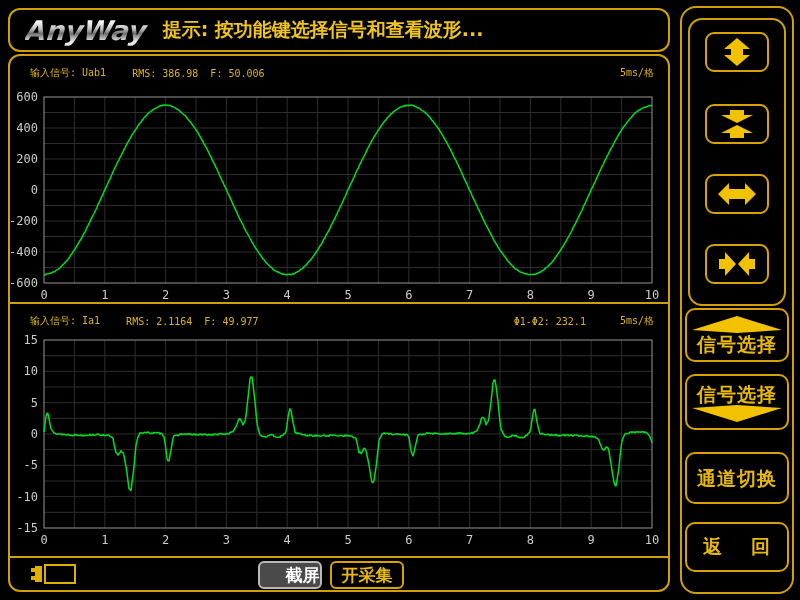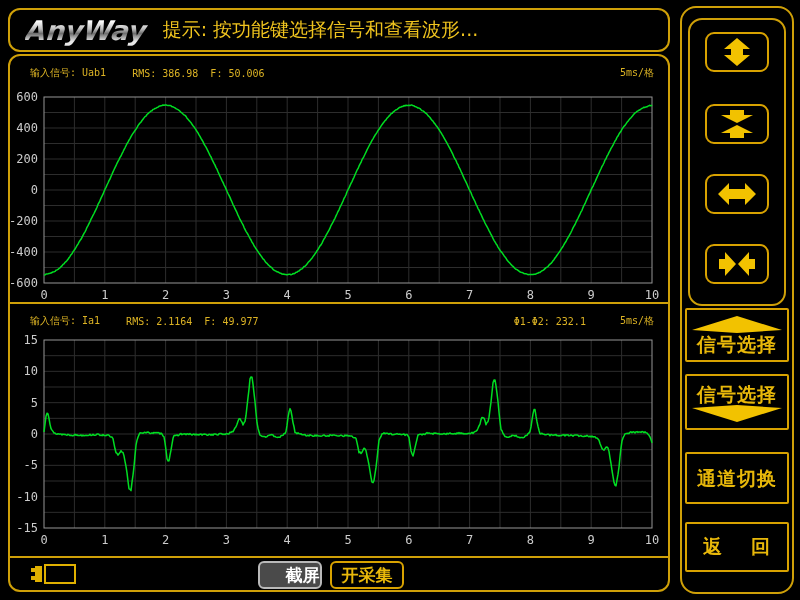--- a/index.html
+++ b/index.html
@@ -6,21 +6,21 @@
   #screen{position:relative;width:800px;height:600px;background:#000;overflow:hidden;
           font-family:"DejaVu Sans",sans-serif;}
   .gold-border{border:2px solid #cfa008;border-radius:12px;background:#000;box-sizing:border-box;}
 
   
   #topbar{position:absolute;left:8px;top:8px;width:662px;height:44px;display:flex;align-items:center;padding-left:16px;}
   #logo{font-style:italic;font-weight:bold;font-size:27px;letter-spacing:0px;
         background:linear-gradient(180deg,#ffffff 20%,#bdbdbd 45%,#6e6e6e 60%,#e8e8e8 85%);
         -webkit-background-clip:text;background-clip:text;color:transparent;
         transform:skewX(-6deg);padding-right:4px;}
-  #hint{color:#f0c41e;font-size:19px;font-weight:normal;margin-left:12px;white-space:nowrap;}
+  #hint{color:#f0c41e;font-size:19px;font-weight:bold;margin-left:12px;white-space:nowrap;}
 
   
   #mainpanel{position:absolute;left:8px;top:54px;width:662px;height:538px;}
   .chart-header{position:absolute;left:0;width:100%;height:22px;display:flex;align-items:center;
                 padding:0 14px 0 20px;box-sizing:border-box;color:#dcb324;font-size:10px;
                 font-family:"DejaVu Sans Mono","DejaVu Sans",monospace;white-space:nowrap;}
   .chart-header .sig{margin-right:26px;}
   .chart-header .freq{margin-left:12px;}
   .chart-header .phase{margin-left:auto;}
   .chart-header .tb{margin-left:34px;}
@@ -34,21 +34,21 @@
           font-size:17px;font-weight:bold;border-radius:6px;box-sizing:border-box;cursor:pointer;}
   .bb-yellow{border:2px solid #d8a200;color:#e8b80a;background:#000;}
   .bb-gray{border:2px solid #b9b9b9;color:#ffffff;background:#4a4a4a;}
   #battery{position:absolute;left:20px;top:4px;}
 
   
   #sidebar{position:absolute;left:680px;top:6px;width:114px;height:588px;border-radius:16px;}
   #arrowgroup{position:absolute;left:6px;top:10px;width:98px;height:288px;border-radius:14px;}
   .arrow-btn{position:absolute;left:15px;width:64px;height:40px;border:2px solid #d8a200;border-radius:9px;
              display:flex;align-items:center;justify-content:center;background:#000;box-sizing:border-box;cursor:pointer;}
-  .sb-btn{position:absolute;left:3px;width:104px;border:2px solid #d8a200;border-radius:2px;background:#000;
+  .sb-btn{position:absolute;left:3px;width:104px;border:2px solid #d8a200;border-radius:10px;background:#000;
           box-sizing:border-box;display:flex;flex-direction:column;align-items:center;justify-content:center;
           color:#e8b80a;font-size:19px;font-weight:bold;letter-spacing:1px;cursor:pointer;}
   .sb-label{line-height:22px;}
   .ret-row{display:flex;width:100%;justify-content:space-between;padding:0 16px;box-sizing:border-box;}
   .tri{display:block;}
 </style>
 </head>
 <body>
 
 <div id="screen">

